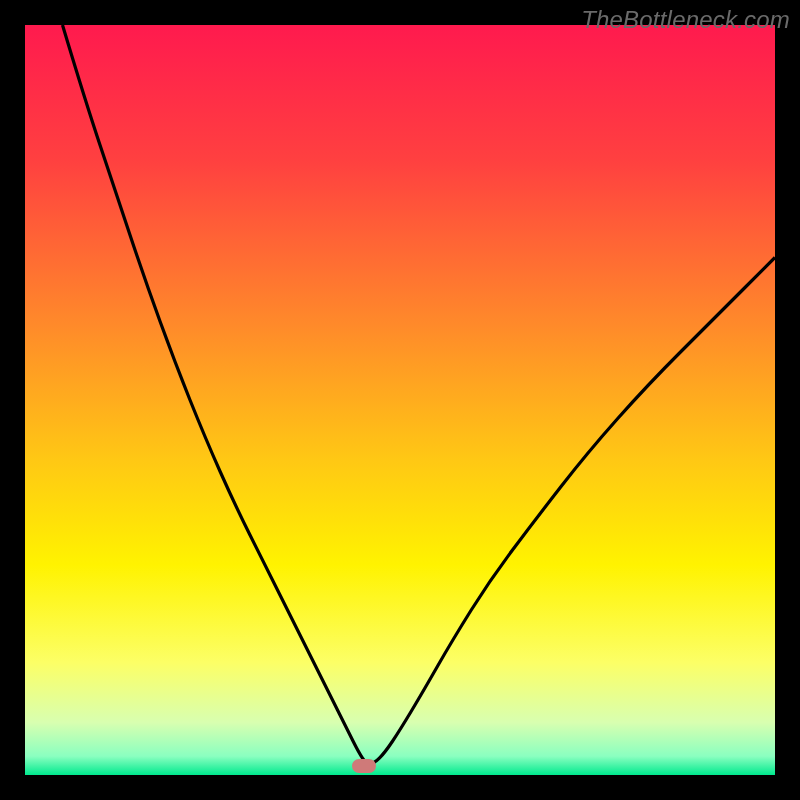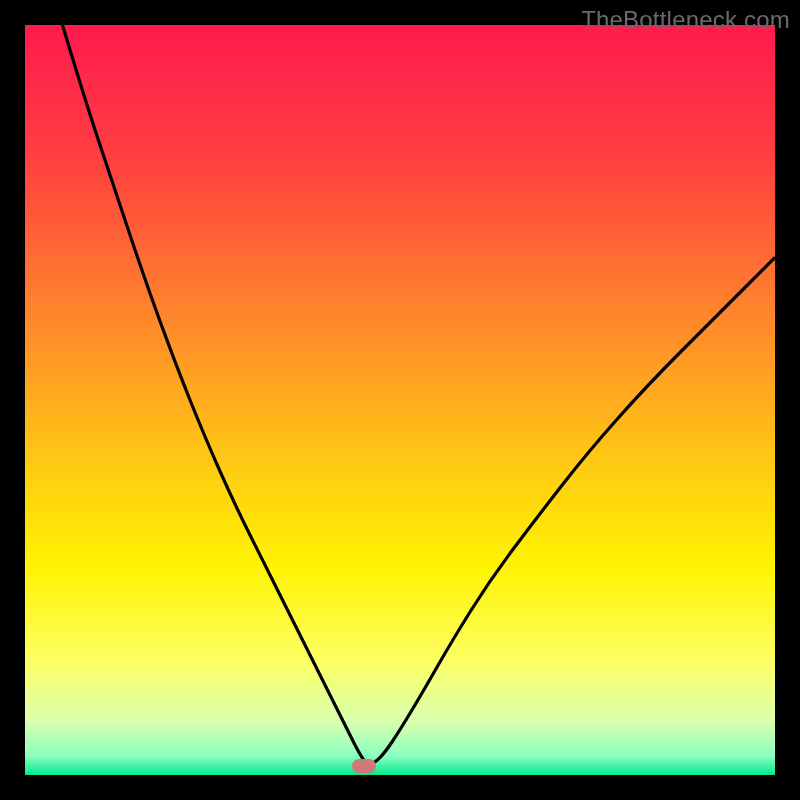--- a/index.html
+++ b/index.html
@@ -13,20 +13,21 @@
   }
   .watermark {
     position: absolute;
     top: 6px;
     right: 10px;
     color: #6a6a6a;
     font-size: 24px;
     font-weight: 400;
     z-index: 10;
     letter-spacing: 0.2px;
+    font-style: italic;
   }
   .plot-area {
     position: absolute;
     left: 25px;
     top: 25px;
     width: 750px;
     height: 750px;
   }
   svg { display: block; }
   .marker {

